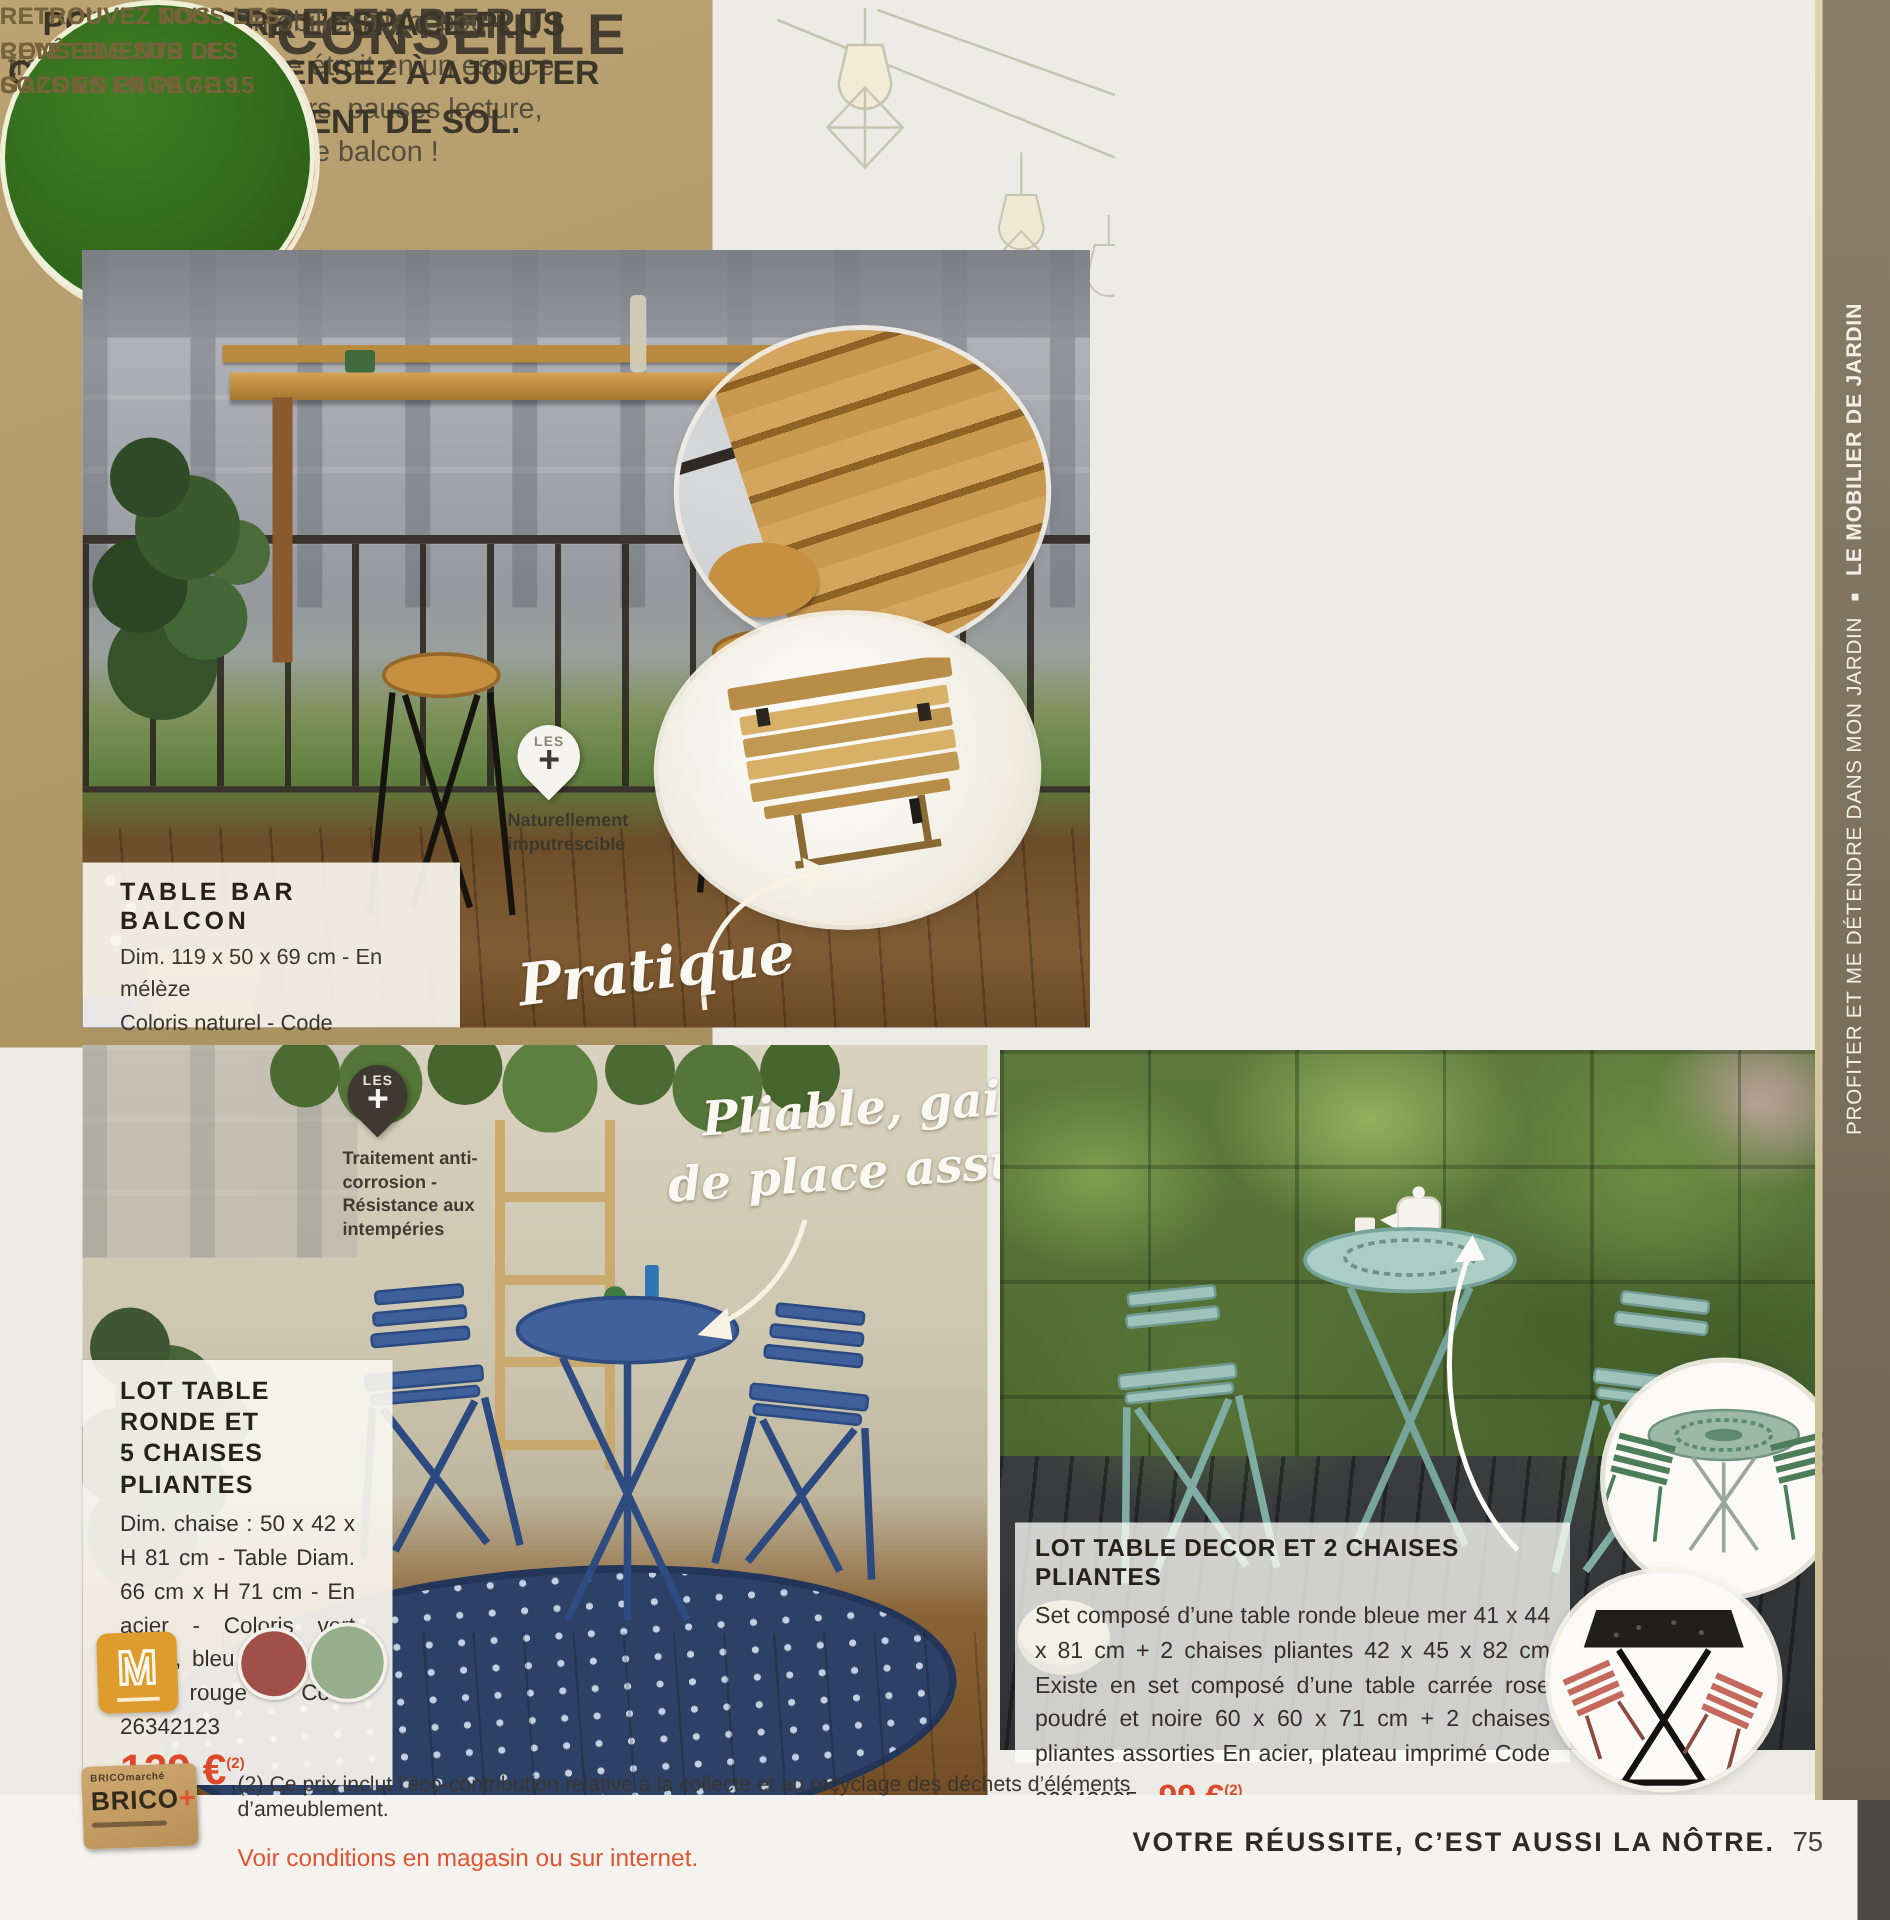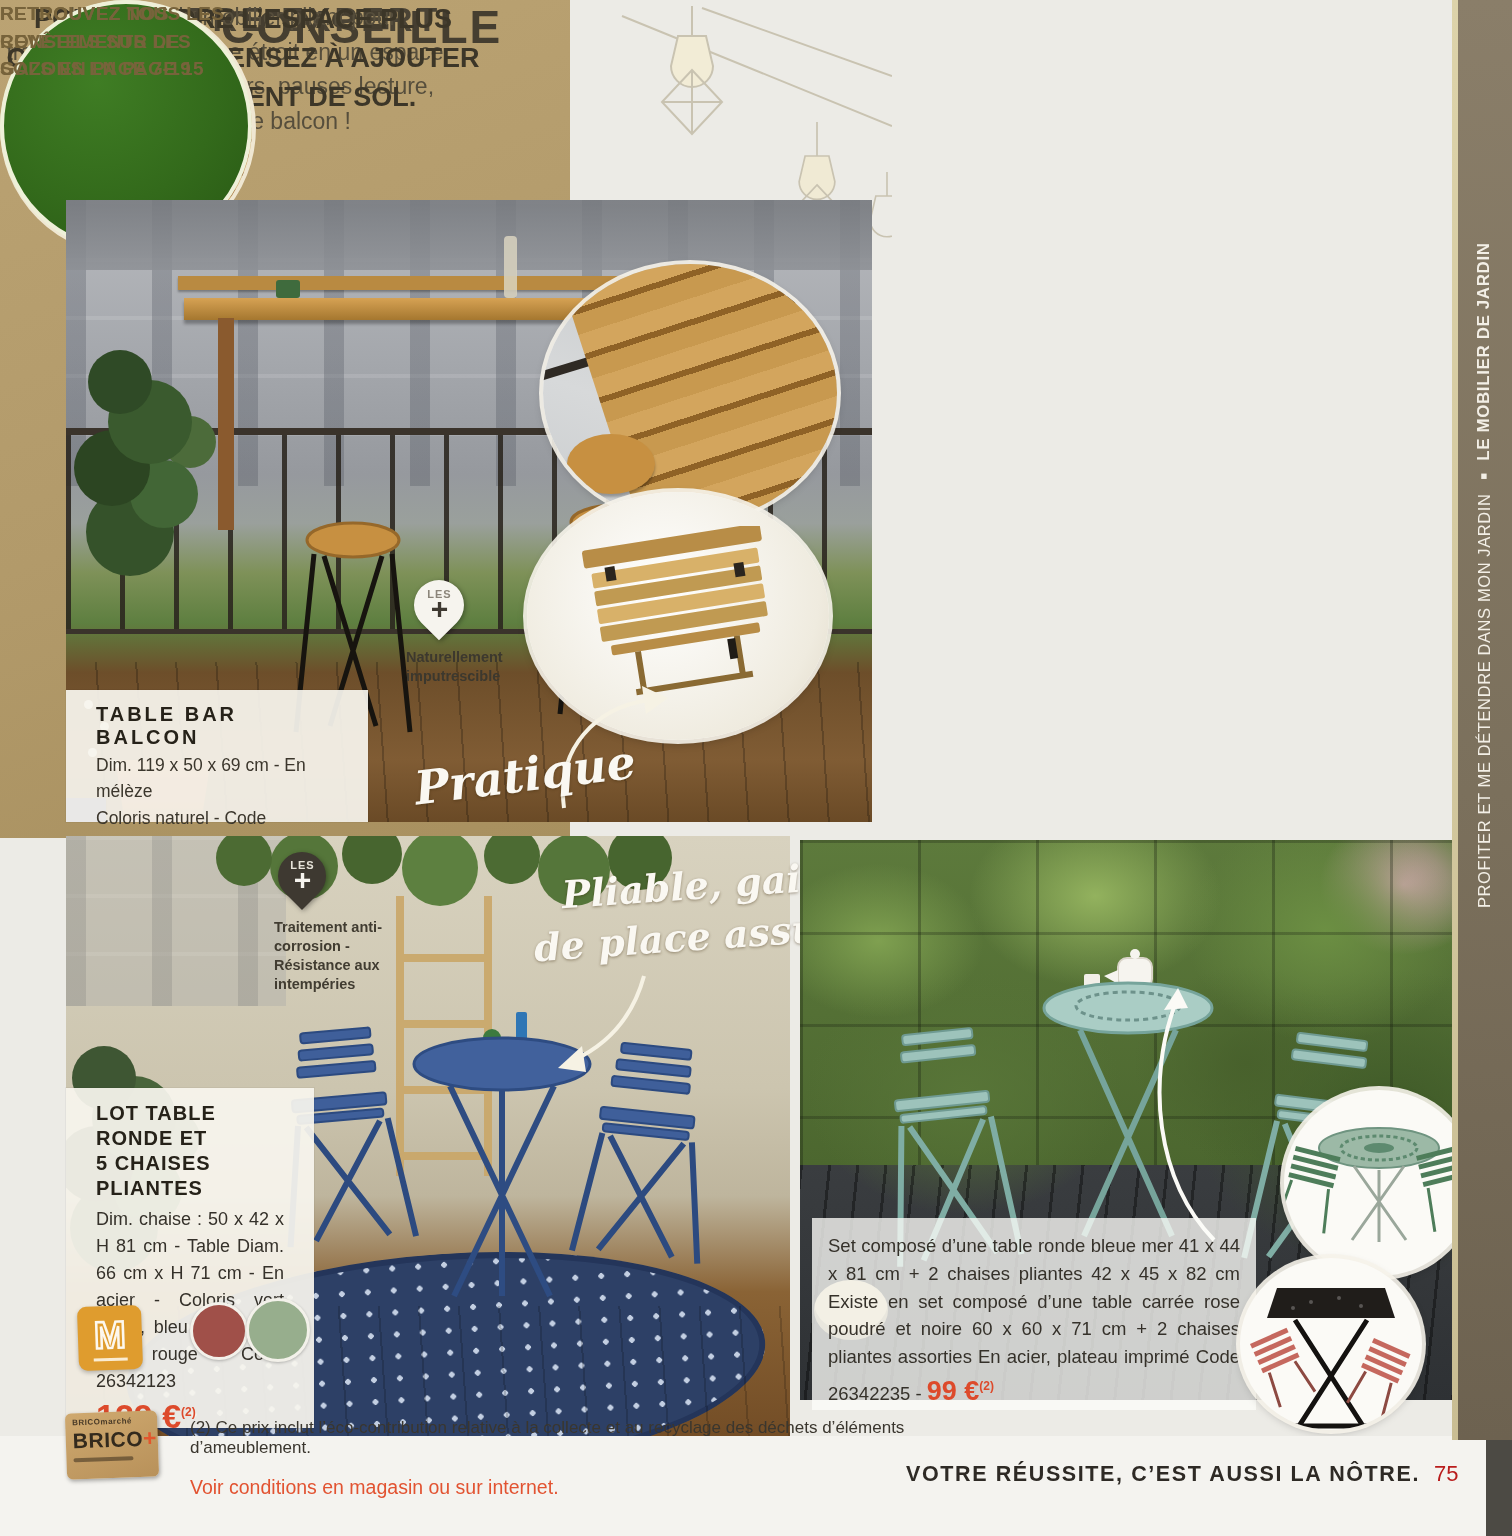--- a/index.html
+++ b/index.html
@@ -109,21 +109,21 @@
 
   
   .inset { border-radius:50%; background:#fbfaf6; box-shadow:0 0 0 4px rgba(246,243,234,.9), 0 3px 10px rgba(0,0,0,.25); overflow:hidden; }
 
   
   .footer-band { background:#f4f3ef; }
   .eco-note { font-size:17px; color:#3a362e; }
   .loyalty { font-size:26px; color:#e25331; font-weight:600; }
   .conditions { font-size:19.5px; color:#e25331; }
   .tagline { font-size:21.5px; font-weight:bold; letter-spacing:1.6px; color:#2e2a25; text-align:right; }
-  .page-num { font-size:22px; color:#b91c1c; }
+  .page-num { font-size:22px; color:#404040; }
   .brico-card { width:92px; height:66px; border-radius:6px; transform:rotate(-2deg);
     background:linear-gradient(160deg,#cfa96f,#b8915a); box-shadow:1px 2px 4px rgba(0,0,0,.35);
     padding:5px 7px; }
   .brico-top { font-size:8px; font-weight:bold; color:#4a3b28; letter-spacing:.5px; }
   .brico-main { font-size:21px; font-weight:bold; color:#332a1d; letter-spacing:.5px; }
   .brico-plus { color:#e2562d; font-size:23px; font-weight:bold; }
   .brico-bar { width:60px; height:4px; background:rgba(58,46,30,.55); margin-top:4px; border-radius:2px; }
 
   
   .strip { background:linear-gradient(180deg,#8a7e69 0%,#7b705c 55%,#6d6250 100%); }
@@ -379,20 +379,21 @@
       </g>
     </svg>
   </div>
 
   <svg class="abs" style="left:1118px;top:988px;" width="120" height="260" viewBox="0 0 120 260">
     <path d="M96,252 C38,192 28,92 58,14" stroke="#fbfaf6" stroke-width="4" fill="none"></path>
     <polygon points="46,22 60,0 70,20" fill="#fbfaf6"></polygon>
   </svg>
 
   <div class="abs overlay-box" style="left:812px;top:1218px;width:444px;height:192px;">
+    <div class="prod-title">LOT TABLE DECOR ET 2 CHAISES PLIANTES</div>
     <div class="prod-desc" style="margin-top:4px;">
       <span>Set composé d’une table ronde bleue mer 41 x 44 x 81 cm + 2 chaises pliantes 42 x 45 x 82 cm Existe en set composé d’une table carrée rose poudré et noire 60 x 60 x 71 cm + 2 chaises pliantes assorties En acier, plateau imprimé </span><span>Code 26342235 - </span><span class="price" style="font-size:27px;"><span>99 €</span><sup>(2)</sup></span>
     </div>
   </div>
 
   <div class="abs inset" style="left:1284px;top:1090px;width:190px;height:186px;">
     <svg width="190" height="186" viewBox="0 0 190 186">
       <ellipse cx="95" cy="58" rx="60" ry="20" fill="#9cb9a6" stroke="#6f9480" stroke-width="2"></ellipse>
       <ellipse cx="95" cy="58" rx="38" ry="12" fill="none" stroke="#5d8a6f" stroke-width="3" stroke-dasharray="4 3"></ellipse>
       <ellipse cx="95" cy="58" rx="15" ry="5" fill="#5d8a6f"></ellipse>

